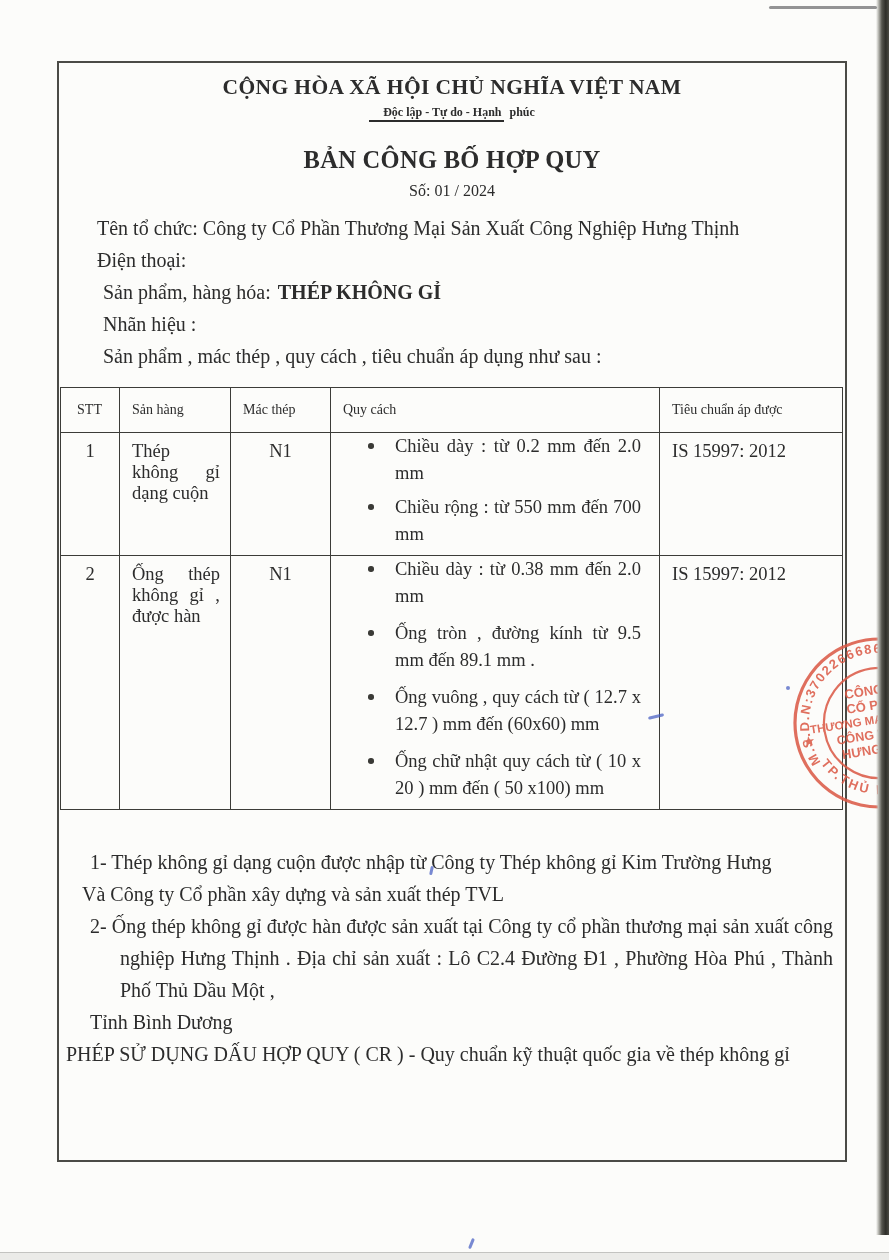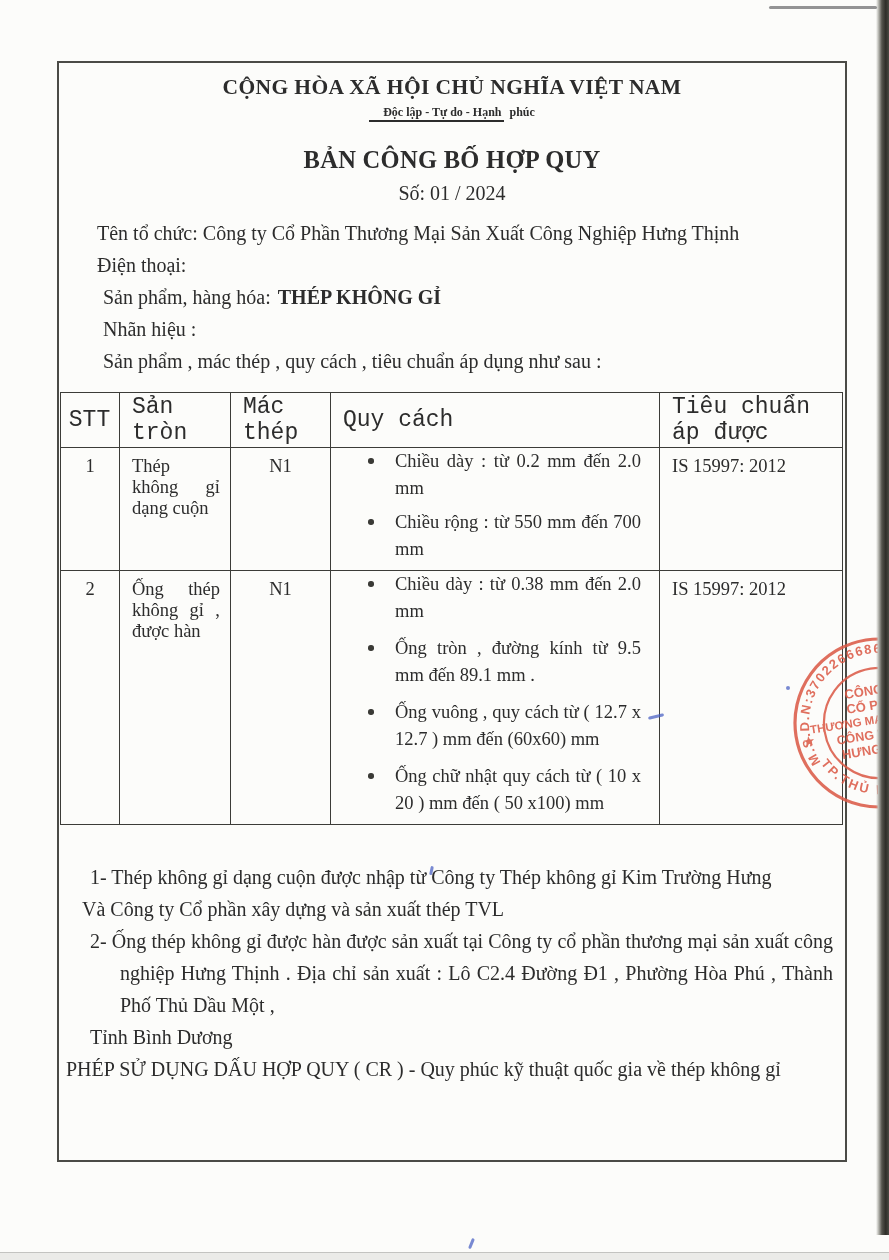--- a/index.html
+++ b/index.html
@@ -25,38 +25,38 @@
   
   .doc-border {
     position:absolute; left:57px; top:61px; width:790px; height:1101px;
     border:2px solid #4b4b46; box-sizing:border-box;
   }
   .nat   { margin-top:12px; text-align:center; font-weight:bold; font-size:21.5px; letter-spacing:.4px; }
   .motto { margin-top:5px; text-align:center; font-weight:bold; font-size:12px; }
   .motto-u { border-bottom:2.2px solid #2c2c2c; padding:0 3px 1px 14px; }
   .motto-r { padding-left:5px; }
   .title  { margin-top:26px; text-align:center; font-weight:bold; font-size:24.5px; letter-spacing:.3px; }
-  .docnum { margin-top:8px;  text-align:center; font-size:20px; }
+  .docnum { margin-top:8px;  text-align:center; font-size:16px; }
   p { margin:0; font-size:20px; line-height:32px; }
   .ml38 { margin-left:38px; margin-right:14px; }
   .ml44 { margin-left:44px; margin-right:14px; }
   .mt12 { margin-top:12px; }
   strong.pname { margin-left:7px; }
   
   table.spec-table {
     border-collapse:collapse; table-layout:fixed;
     margin:15px 0 0 1px; width:782px;
     font-size:18.5px;
   }
   table.spec-table th, table.spec-table td {
     border:1.8px solid #3c3c38; box-sizing:border-box;
     font-weight:normal; vertical-align:top;
   }
   tr.thead { height:45px; }
-  tr.thead th { vertical-align:middle; text-align:left; padding-left:12px; font-size:23px;font-family:Liberation Mono, monospace; }
+  tr.thead th { vertical-align:middle; text-align:left; padding-left:12px; font-size:14px; }
   tr.thead th.c-stt { text-align:center; padding-left:0; }
   tr.row1 { height:93px; }
   tr.row2 { height:235px; }
   td.c-stt { text-align:center; padding-top:8px; }
   td.c-sp  { padding:8px 10px 0 12px; text-align:justify; line-height:21px; }
   td.c-mt  { text-align:center; padding-top:8px; }
   td.c-qc  { padding:0 6px 0 0; }
   td.c-tc  { padding:8px 6px 0 12px; }
   .spec { position:relative; margin:0 12px 7px 64px; text-align:justify; line-height:27px; }
   .spec::before {
@@ -113,21 +113,21 @@
       <colgroup>
         <col style="width:59px">
           <col style="width:111px">
           <col style="width:100px">
           <col style="width:329px">
           <col style="width:183px">
       </colgroup>
       <tbody>
           <tr class="thead">
         <th class="c-stt">STT</th>
-        <th>Sản tròn</th>
+        <th>Sản hàng</th>
         <th>Mác thép</th>
         <th>Quy cách</th>
         <th>Tiêu chuẩn áp được</th>
       </tr>
       <tr class="row1">
         <td class="c-stt">1</td>
         <td class="c-sp">Thép không gỉ dạng cuộn</td>
         <td class="c-mt">N1</td>
         <td class="c-qc">
           <div class="spec">Chiều dày : từ 0.2 mm đến 2.0 mm</div>
@@ -151,21 +151,21 @@
       </table>
 
     <div class="notes">
       <p class="note ml31">1- Thép không gỉ dạng cuộn được nhập từ Công ty Thép không gỉ Kim Trường Hưng</p>
       <p class="note ml23">Và Công ty Cổ phần xây dựng và sản xuất thép TVL</p>
       <p class="note hang">
         <span>2-</span>
         <span>Ống thép không gỉ được hàn được sản xuất tại Công ty cổ phần thương mại sản xuất công nghiệp Hưng Thịnh . Địa chỉ sản xuất : Lô C2.4 Đường Đ1 , Phường Hòa Phú , Thành Phố Thủ Dầu Một ,</span>
       </p>
       <p class="note ml31">Tỉnh Bình Dương</p>
-      <p class="note reg2">PHÉP SỬ DỤNG DẤU HỢP QUY ( CR ) -  Quy phúc kỹ thuật quốc gia về thép không gỉ</p>
+      <p class="note reg2">PHÉP SỬ DỤNG DẤU HỢP QUY ( CR ) -  Quy chuẩn kỹ thuật quốc gia về thép không gỉ</p>
     </div>
   </div>
 
   <svg class="stamp" width="225" height="225" viewBox="0 0 225 225">
     <g transform="rotate(-9 112 112)">
       <circle class="s-stroke" cx="112" cy="112" r="84" fill="none" stroke-width="3.2" stroke="#dc5c49"></circle>
       <circle class="s-stroke" cx="112" cy="112" r="55" fill="none" stroke-width="2.2" stroke="#dc5c49"></circle>
       <defs>
         <path id="arcTop" d="M 48.6 141.6 A 70 70 0 1 1 177.8 135.9" fill="none"></path>
         <path id="arcBottom" d="M 45.3 136.3 A 71 71 0 0 0 178.7 136.3" fill="none"></path>

